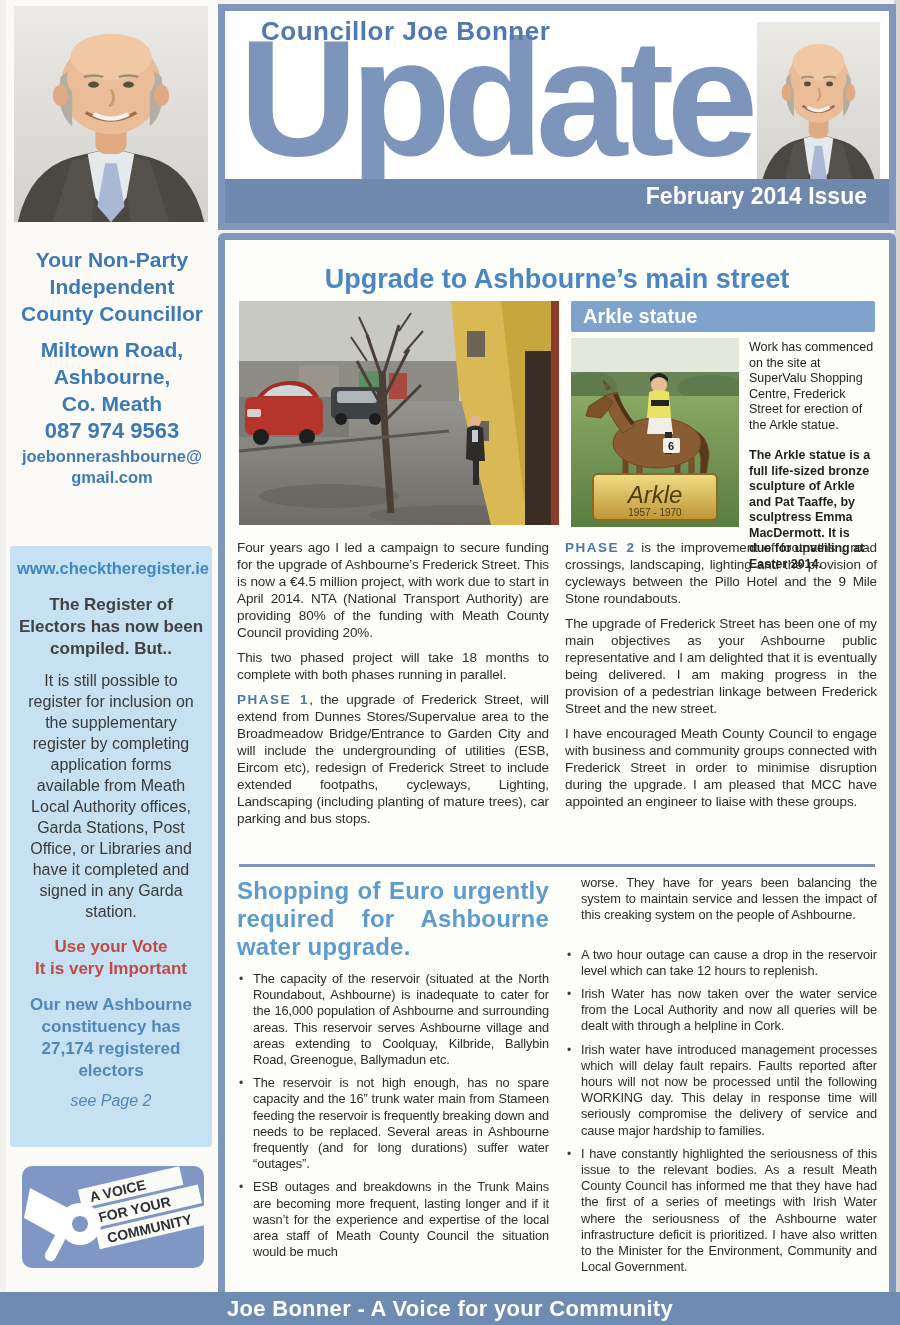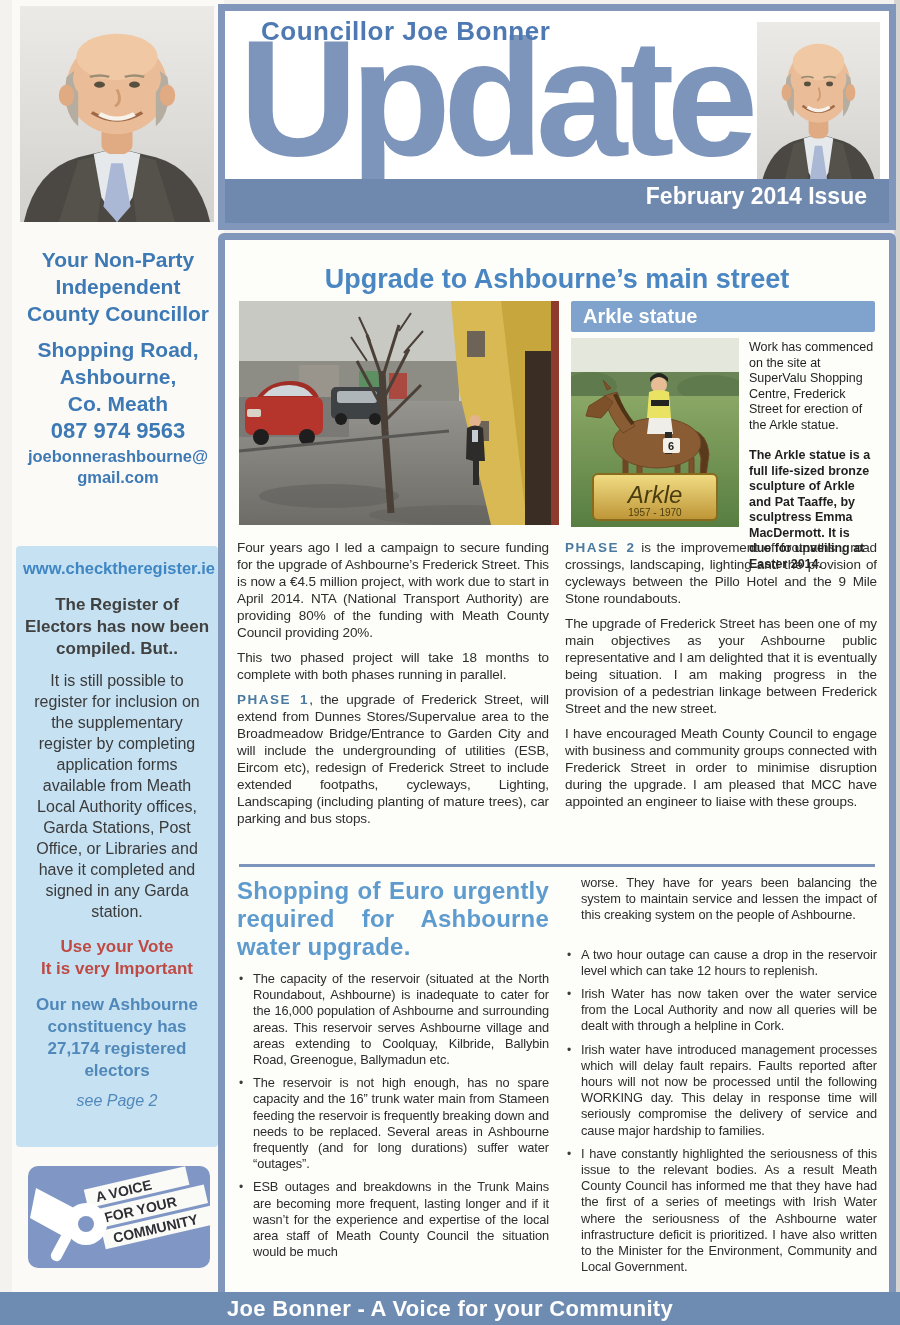--- a/index.html
+++ b/index.html
@@ -5,21 +5,21 @@
   html,body{margin:0;padding:0;}
   body{
     width:900px;height:1325px;position:relative;overflow:hidden;
     background:#f3f2ee;
     font-family:"Liberation Sans","DejaVu Sans",sans-serif;
     -webkit-font-smoothing:antialiased;
   }
   .scan-edge{position:absolute;right:0;top:0;width:6px;height:1325px;background:#d6d5d1;}
 
   
-  .sidebar{position:absolute;left:12px;top:0;width:212px;height:1292px;background:#fbfaf7;}
+  .sidebar{position:absolute;left:6px;top:0;width:212px;height:1292px;background:#fbfaf7;}
   .portrait-large{position:absolute;left:8px;top:6px;width:194px;height:216px;}
   .sb-blue{color:#3d79b5;font-weight:bold;text-align:center;}
   .sb-role{position:absolute;top:246px;left:0;width:212px;font-size:21px;line-height:27px;}
   .sb-addr{position:absolute;top:336px;left:0;width:212px;font-size:21px;line-height:27px;}
   .sb-phone{position:absolute;top:418px;left:0;width:212px;font-size:22px;line-height:26px;}
   .sb-email{position:absolute;top:446px;left:0;width:212px;font-size:16.5px;line-height:21px;}
 
   .register-box{
     position:absolute;left:4px;top:546px;width:202px;height:601px;box-sizing:border-box;
     background:#c6e1f2;border-radius:4px;padding:12px 7px;text-align:center;
@@ -142,21 +142,21 @@
       <use href="#portrait"></use>
     </svg>
 
   <div class="sb-blue sb-role">
     <div>Your Non-Party</div>
     <div>Independent</div>
     <div>County Councillor</div>
   </div>
 
   <div class="sb-blue sb-addr">
-    <div>Shopping Road,</div>
+    <div>Miltown Road,</div>
     <div>Ashbourne,</div>
     <div>Co. Meath</div>
   </div>
 
   <div class="sb-blue sb-phone">087 974 9563</div>
   <div class="sb-blue sb-email">
     <div>joebonnerashbourne@</div>
     <div>gmail.com</div>
   </div>
 
@@ -295,21 +295,21 @@
   </div>
 
   <div class="cols">
     <div class="col">
       <p>Four years ago I led a campaign to secure funding for the upgrade of Ashbourne’s  Frederick Street. This is now a €4.5 million project, with work due to start in  April 2014. NTA (National Transport Authority) are providing 80% of the funding with Meath County Council providing 20%.</p>
       <p>This two phased project will take 18 months to complete with both phases running in parallel.</p>
       <p><span class="phase">PHASE 1</span><span>, the upgrade of Frederick Street, will extend from Dunnes Stores/Supervalue area to the Broadmeadow Bridge/Entrance to Garden City and will include the undergrounding of utilities (ESB, Eircom etc), redesign of Frederick Street to include extended footpaths, cycleways, Lighting, Landscaping (including planting of mature trees), car parking and  bus stops.</span></p>
     </div>
     <div class="col">
       <p><span class="phase">PHASE 2</span><span> is the improvement of footpaths , road crossings, landscaping, lighting and the provision of cycleways between the Pillo Hotel and the 9 Mile Stone roundabouts.</span></p>
-      <p>The upgrade of Frederick Street has been one of my main objectives as your Ashbourne public representative and I am delighted that it is eventually being situation. I am making progress in the  provision of a pedestrian linkage between Frederick Street and the new street.</p>
+      <p>The upgrade of Frederick Street has been one of my main objectives as your Ashbourne public representative and I am delighted that it is eventually being delivered. I am making progress in the  provision of a pedestrian linkage between Frederick Street and the new street.</p>
       <p>I have encouraged Meath County Council to engage with business and community groups connected with Frederick Street in order to minimise disruption during the upgrade.  I am pleased that MCC have appointed an engineer to liaise with these groups.</p>
     </div>
   </div>
 
   <hr class="divider">
 
   <div class="water-cols">
     <div class="water-col">
       <div class="water-heading">Shopping of Euro urgently required for Ashbourne water upgrade.</div>
       <ul class="bullets">

